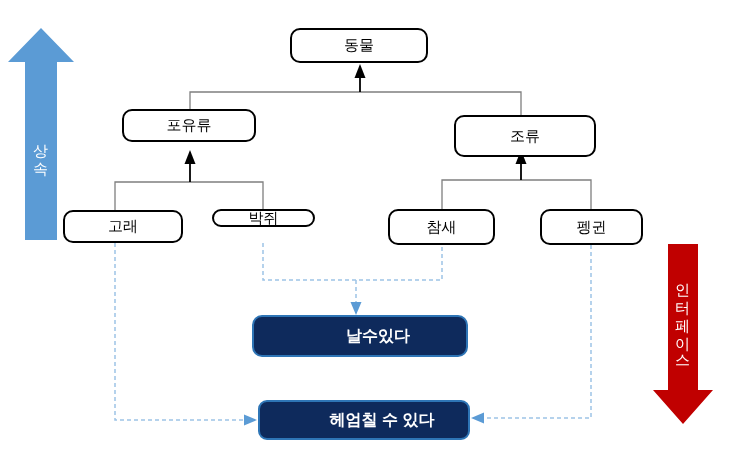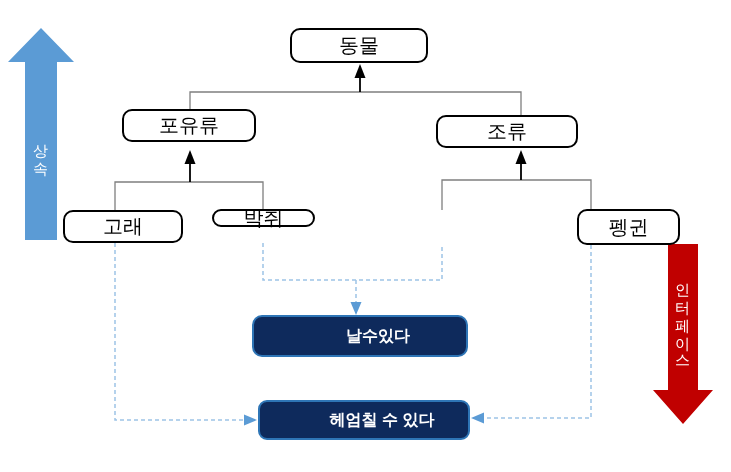--- a/index.html
+++ b/index.html
@@ -24,21 +24,21 @@
   
   .node {
     position: absolute;
     box-sizing: border-box;
     background: var(--node-fill, #ffffff);
     border: 2px solid var(--node-border, #000000);
     border-radius: 10px;
     display: flex;
     align-items: center;
     justify-content: center;
-    font-size: 20px;
+    font-size: 15px;
     color: #000000;
   }
   
   .iface {
     position: absolute;
     box-sizing: border-box;
     background: var(--interface-box-fill, #0e2a5c);
     border: 2px solid var(--interface-box-border, #2e75b6);
     border-radius: 10px;
     display: flex;
@@ -117,26 +117,27 @@
     <polygon points="17,0 47,0 47,146 62,146 32,180 2,146 17,146" fill="var(--interface-arrow, #C00000)"></polygon>
   </svg>
   <div class="arrow-label-wrap" style="left:651px; top:244px; width:64px; height:180px; padding-bottom:34px;">
     <span class="v-text">인터페이스</span>
   </div>
 
   <div class="node" style="left:290px; top:28px; width:138px; height:35px;">동물</div>
 
   <div class="node" style="left:122px; top:109px; width:134px; height:33px;">포유류</div>
 
-  <div class="node" style="left:436px; top:115px; width:142px; height:33px;">조류</div>
+  <div class="node" style="left:454px; top:115px; width:142px; height:42px;">조류</div>
 
   <div class="node" style="left:63px; top:210px; width:120px; height:33px;">고래</div>
 
   <div class="node" style="left:212px; top:209px; width:103px; height:18px;">박쥐</div>
 
+  <div class="node" style="left:388px; top:209px; width:107px; height:36px;">참새</div>
 
-  <div class="node" style="left:540px; top:209px; width:103px; height:36px;margin-left:37px;">펭귄</div>
+  <div class="node" style="left:540px; top:209px; width:103px; height:36px;">펭귄</div>
 
   <div class="iface" style="left:252px; top:315px; width:216px; height:42px;">날수있다</div>
 
   <div class="iface" style="left:258px; top:400px; width:212px; height:40px;border-radius:9px;">헤엄칠 수 있다</div>
 
 </div>
 
 </body></html>

